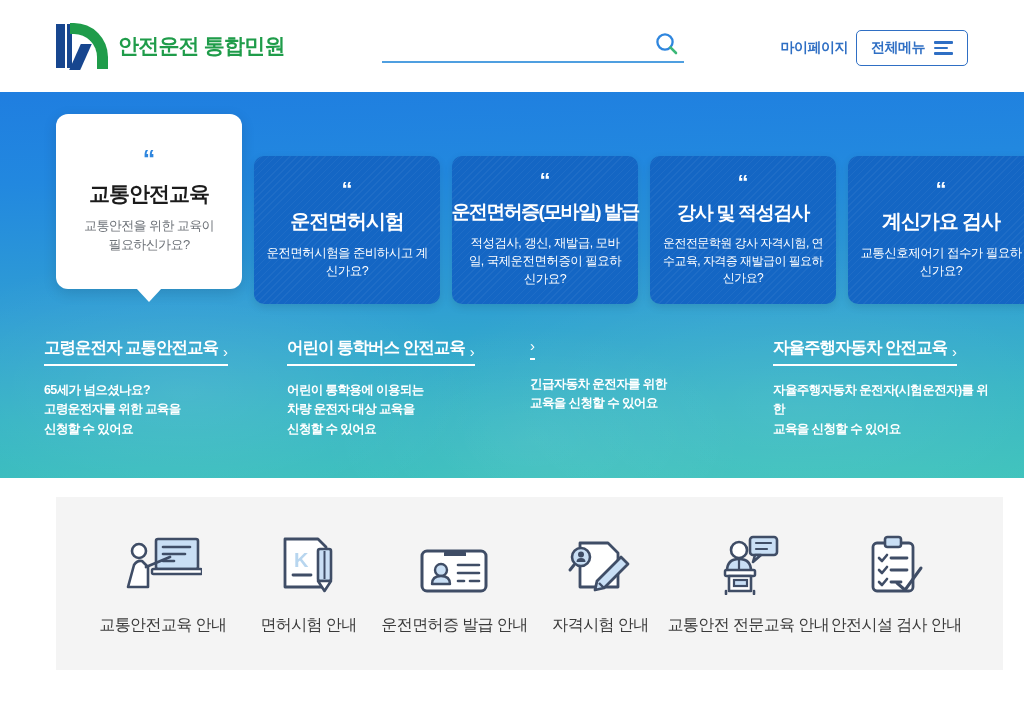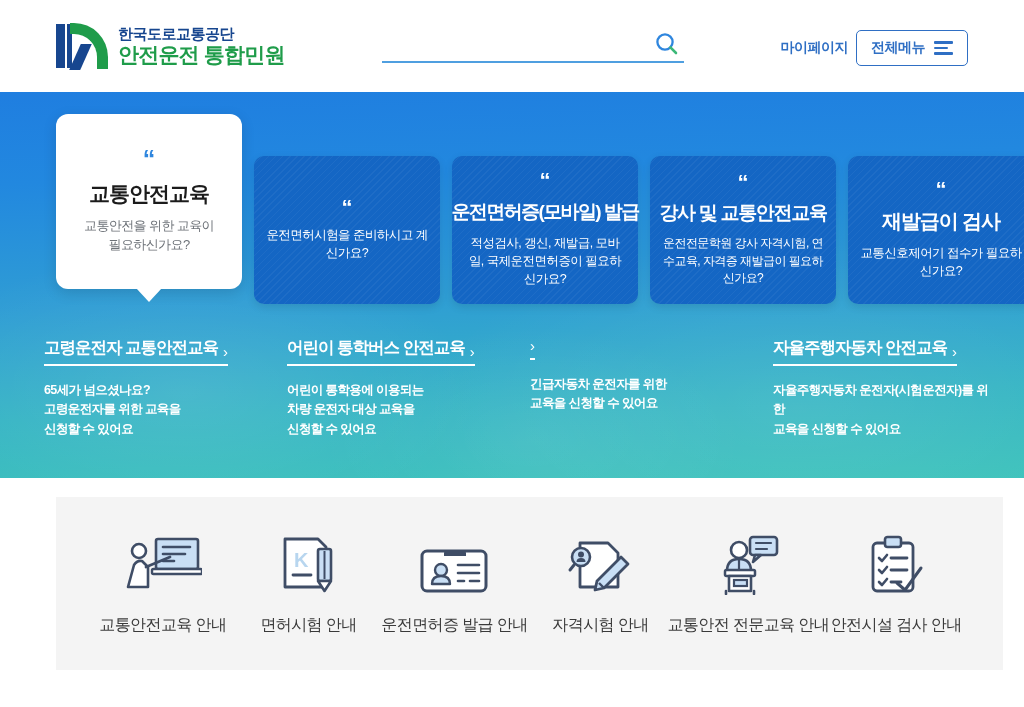--- a/index.html
+++ b/index.html
@@ -319,21 +319,20 @@
 <div class="header">
 
   <div class="logo">
     <div class="logo-mark">
       <span class="bar"></span>
       <span class="bar2"></span>
       <span class="swoosh"></span>
       <span class="leg"></span>
     </div>
     <div class="logo-text">
-      <div class="logo-line1">한국도로교통공단</div>
       <div class="logo-line2">안전운전 통합민원</div>
     </div>
   </div>
 
   <div class="search-wrap">
     <input class="search-input" type="text" placeholder="" style="">
     <button class="search-btn">
       <svg width="26" height="26" viewBox="0 0 26 26">
         <circle cx="11" cy="11" r="7.6" fill="none" stroke="#2f86de" stroke-width="2.3"></circle>
         <line x1="16.4" y1="16.4" x2="22" y2="22" stroke="#3cb878" stroke-width="2.6" stroke-linecap="round"></line>
@@ -361,43 +360,44 @@
     <div class="card-active">
       <div class="quote">“</div>
       <div class="c-title">교통안전교육</div>
       <div class="c-desc" style="white-space:pre-line">교통안전을 위한 교육이
 필요하신가요?</div>
       <div class="pointer"></div>
     </div>
 
     <div class="card-blue cw1">
       <div class="quote">“</div>
+      <div class="c-title">운전면허시험</div>
       <div class="c-desc">운전면허시험을
 준비하시고 계신가요?</div>
     </div>
 
     <div class="card-blue cw2">
       <div class="quote">“</div>
       <div class="c-title" style="letter-spacing:-1.6px;font-size:19px">운전면허증(모바일) 발급</div>
       <div class="c-desc">적성검사, 갱신, 재발급,
 모바일, 국제운전면허증이
 필요하신가요?</div>
     </div>
 
     <div class="card-blue cw3">
       <div class="quote">“</div>
-      <div class="c-title" style="letter-spacing:-1.3px;font-size:19px">강사 및 교통안전교육</div>
+      <div class="c-title" style="letter-spacing:-1.3px;font-size:19px">강사 및 적성검사</div>
       <div class="c-desc" style="font-size:12px">운전전문학원 강사 자격시험,
 연수교육, 자격증 재발급이
 필요하신가요?</div>
     </div>
 
     <div class="card-blue cw4">
       <div class="quote">“</div>
-      <div class="c-title">재발급이 검사</div>
+      <div class="c-title">계신가요 검사</div>
       <div class="c-desc">교통신호제어기
 접수가 필요하신가요?</div>
     </div>
   </div>
 
   <div class="quicklinks">
 
     <div class="ql">
       <div class="ql-head">
         <span class="ql-title">고령운전자 교통안전교육</span>

